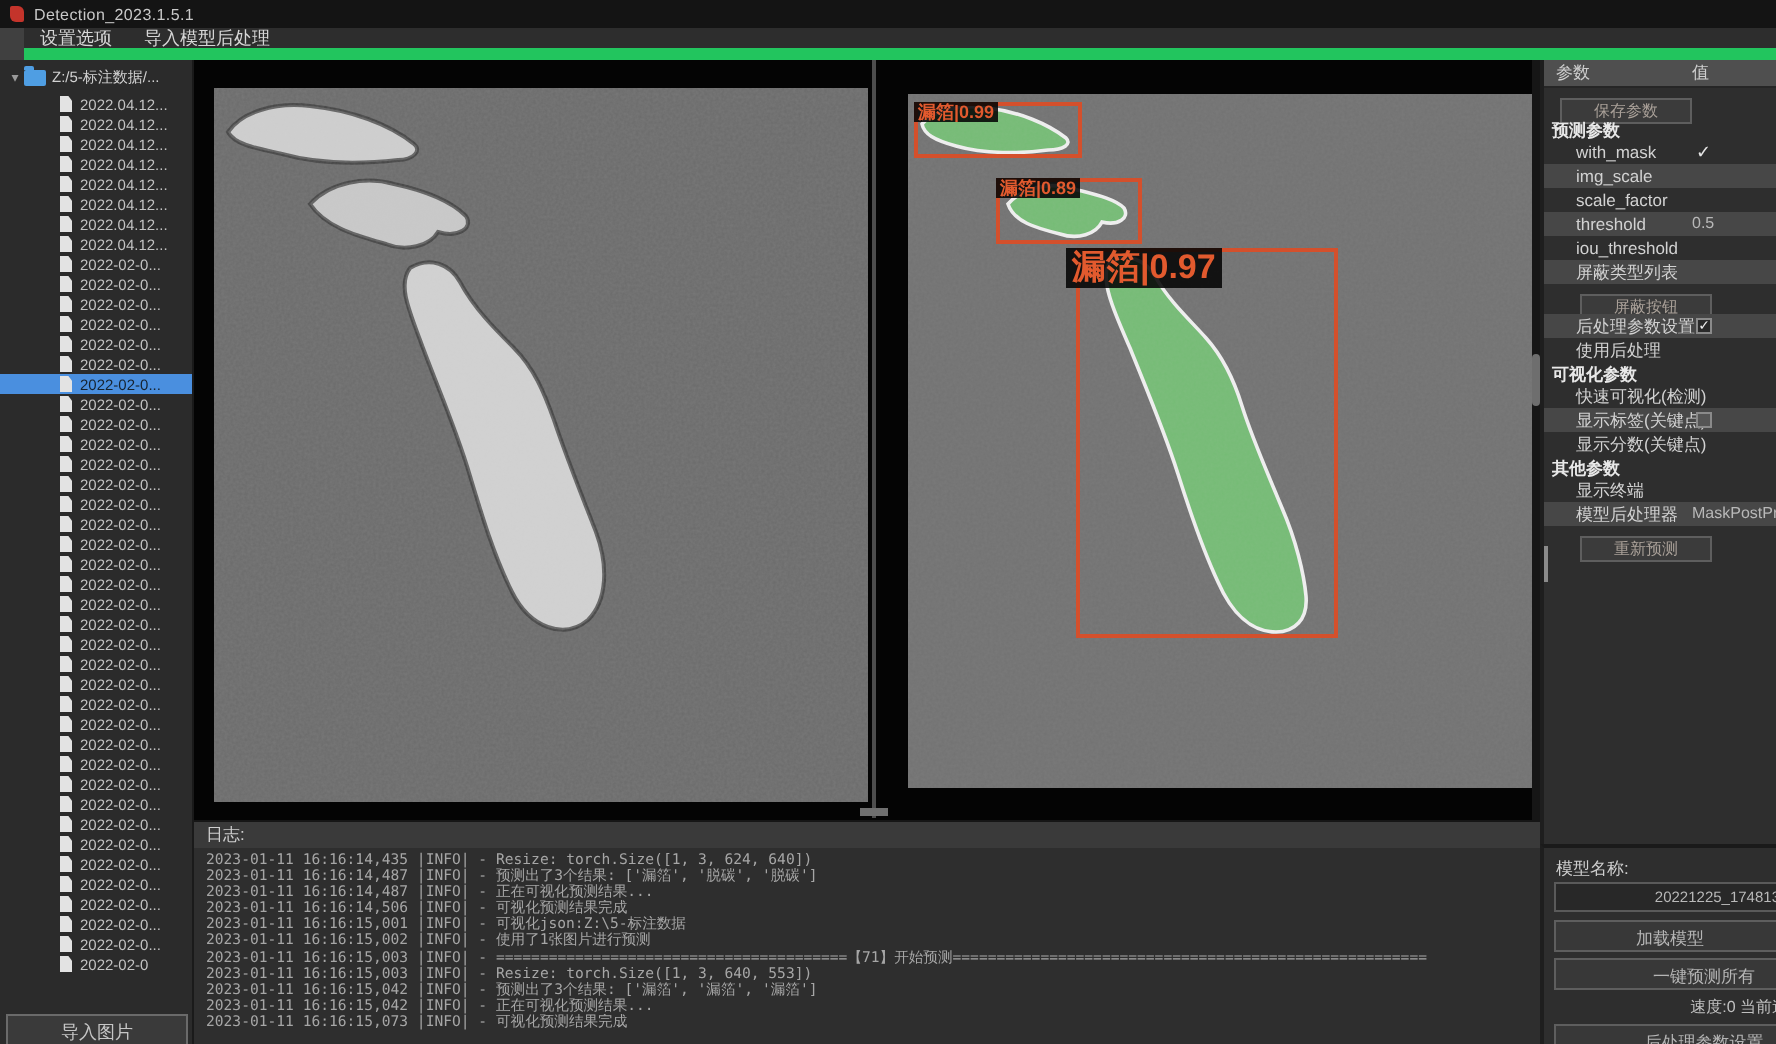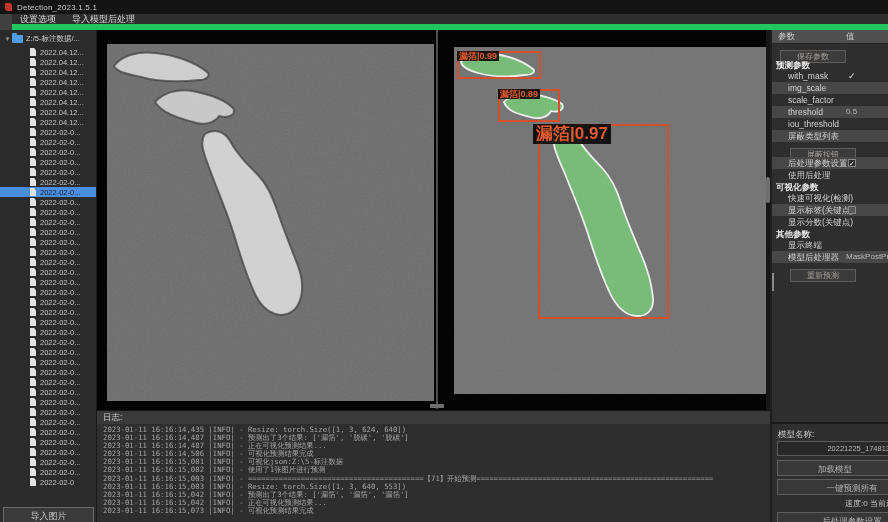--- a/index.html
+++ b/index.html
@@ -338,21 +338,21 @@
           <path d="M 7,15 C 13,8 26,5 40,7 C 56,9 70,15 79,22 C 82,25 78,28 70,28 C 56,30 38,30 24,26 C 13,23 8,20 7,15 Z"></path>
           <path d="M 50,55 C 57,47 70,44 81,47 C 92,50 103,52 108,57 C 111,62 105,66 97,64 C 94,70 85,73 76,70 C 64,67 53,64 50,55 Z"></path>
           <path d="M 101,84 C 110,79 119,83 124,92 C 131,104 141,113 149,122 C 158,132 163,143 167,156 C 172,172 180,190 187,207 C 194,223 198,240 199,251 C 200,263 193,269 184,269 C 172,269 162,260 155,244 C 147,227 141,209 135,190 C 128,168 119,147 111,127 C 104,111 95,92 101,84 Z"></path>
         </g>
         <rect x="0" y="0" width="313" height="347" filter="url(#noiseR)" opacity="0.45"></rect>
       </svg>
 
       <div class="detbox" style="left:3px;top:4px;width:84px;height:28px;">
         <div class="detlabel small" style="left:-2px;top:-2px;">漏箔|0.99</div>
       </div>
-      <div class="detbox" style="left:44px;top:42px;width:62px;height:33px;">
+      <div class="detbox" style="left:44px;top:42px;width:73px;height:33px;">
         <div class="detlabel small" style="left:-2px;top:-2px;">漏箔|0.89</div>
       </div>
       <div class="detbox" style="left:84px;top:77px;width:131px;height:195px;">
         <div class="detlabel big" style="left:-7px;top:-2px;">漏箔|0.97</div>
       </div>
     </div>
 
     <div class="vscroll">
       <div class="h"></div>
     </div>

